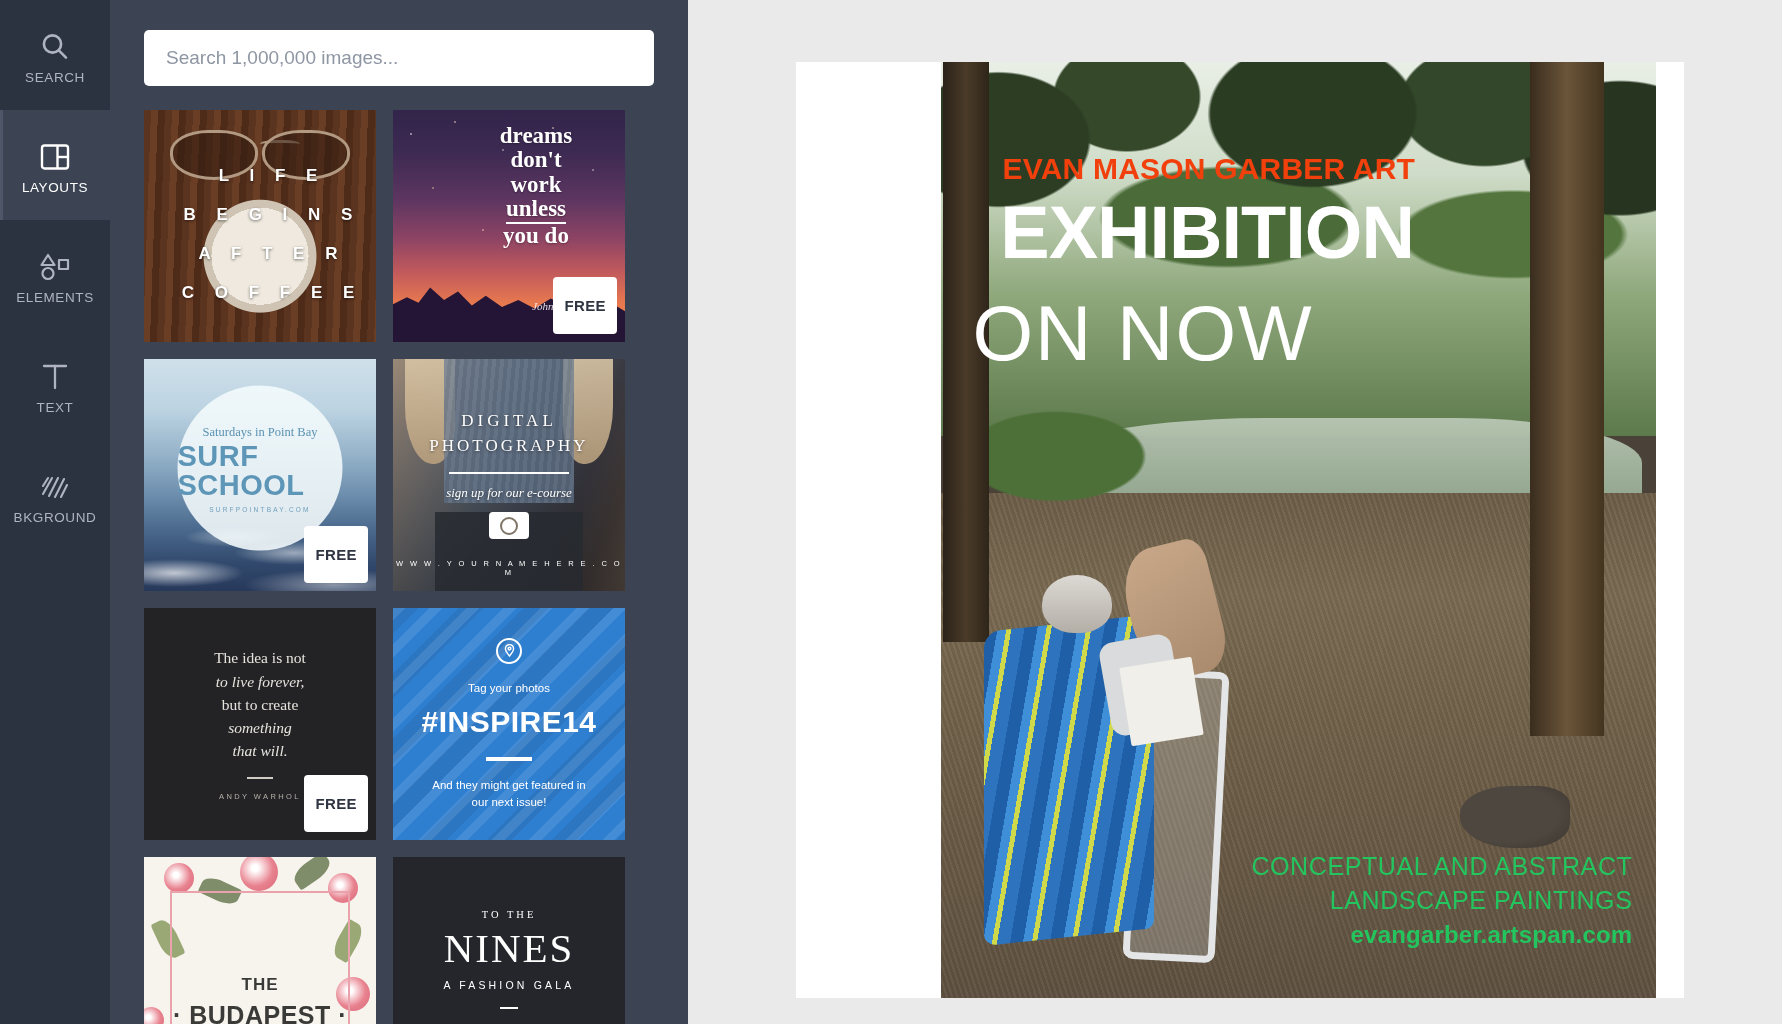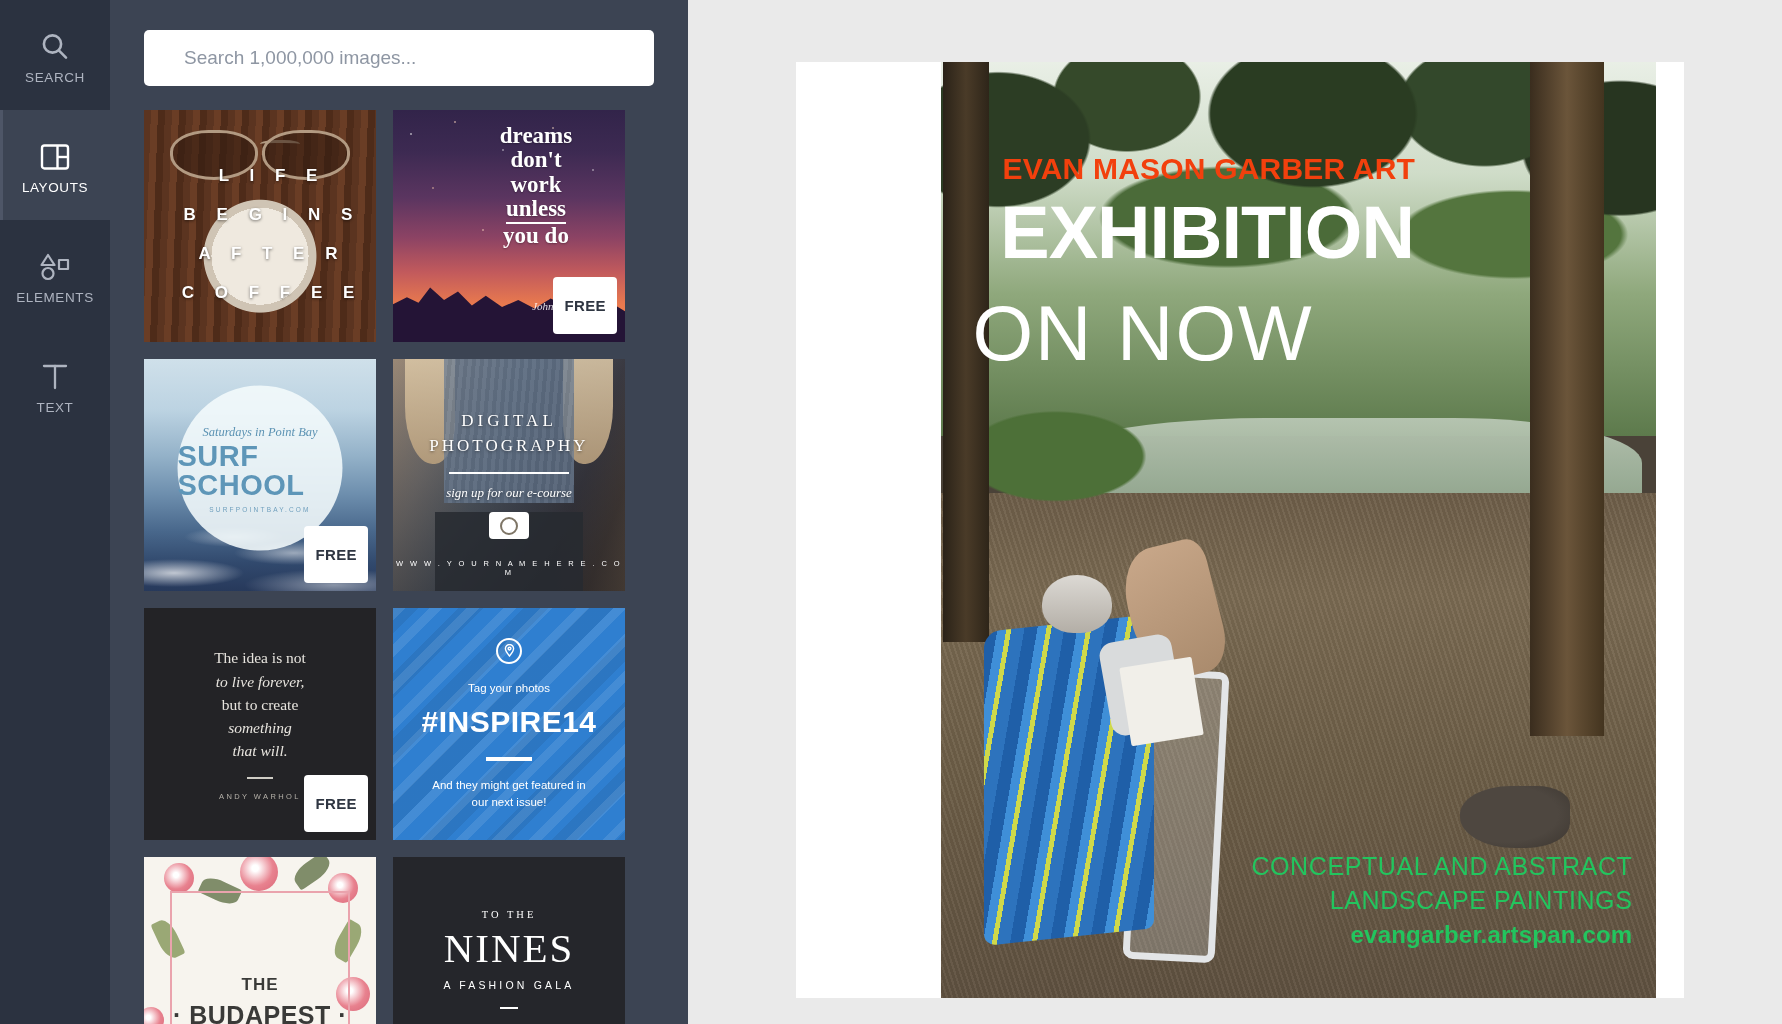--- a/index.html
+++ b/index.html
@@ -48,21 +48,21 @@
     width: 578px; flex: 0 0 578px; height: 1024px;
     background: #3c4453;
     position: relative;
     overflow: hidden;
   }
   .search-wrap { padding: 30px 34px 0 34px; }
   .search-box {
     width: 100%; height: 56px;
     background: #ffffff; border: none; border-radius: 5px;
     font-size: 19px; color: #737373;
-    padding: 0 40px;
+    padding: 0 22px;
     font-family: "Liberation Sans", sans-serif;
     outline: none;
   }
   .search-box::placeholder { color: #8e96a3; }
 
   .grid {
     display: grid;
     grid-template-columns: 232px 232px;
     gap: 17px;
     padding: 24px 34px 0 34px;
@@ -166,21 +166,21 @@
       radial-gradient(ellipse 90px 16px at 190px 104px, rgba(255,255,255,.45), transparent),
       radial-gradient(ellipse 50px 10px at 90px 56px, rgba(255,255,255,.4), transparent);
   }
   .surf-circle {
     position: absolute; left: 50%; top: 47%; transform: translate(-50%,-50%);
     width: 165px; height: 165px; border-radius: 50%;
     background: rgba(244,250,252,.88);
     display: flex; flex-direction: column; align-items: center; justify-content: center;
     color: #5b92b3;
   }
-  .surf-script { font-family: "Liberation Serif", serif; font-style: italic;
+  .surf-script { font-family: "Liberation Serif", serif; 
     font-size: 12.5px; margin-bottom: 2px; }
   .surf-title { font-size: 29px; font-weight: 700; letter-spacing: 0.5px;
     color: #5e96b8; line-height: 1; }
   .surf-url { font-size: 6.5px; letter-spacing: 2.2px; margin-top: 6px; color: #6f9fbd; }
 
   
   .c-photo {
     background:
       linear-gradient(180deg, rgba(60,55,60,.25), rgba(30,28,32,.55)),
       linear-gradient(110deg, #b9a389 0%, #8d8a86 22%, #5d6a76 42%,
@@ -468,20 +468,32 @@
     <div class="rail-item">
       <span class="ico">
         <svg width="30" height="32" viewBox="0 0 30 32" fill="none" stroke="currentColor" stroke-width="2.3" stroke-linecap="round">
           <line x1="4" y1="5" x2="26" y2="5"></line>
             <line x1="15" y1="5" x2="15" y2="27"></line>
         </svg>
       </span>
       <span class="rail-label">TEXT</span>
     </div>
 
+    <div class="rail-item">
+      <span class="ico">
+        <svg width="30" height="30" viewBox="0 0 30 30" fill="none" stroke="currentColor" stroke-width="2.1" stroke-linecap="round">
+          <line x1="3" y1="22" x2="12" y2="6"></line>
+            <line x1="9" y1="24" x2="18" y2="6"></line>
+          <line x1="15" y1="25" x2="24" y2="7"></line>
+            <line x1="21" y1="25" x2="27" y2="13"></line>
+          <line x1="3" y1="14" x2="8" y2="6"></line>
+        </svg>
+      </span>
+      <span class="rail-label">BKGROUND</span>
+    </div>
 
   </nav>
 
   <section class="panel">
 
     <div class="search-wrap">
       <input class="search-box" type="text" placeholder="Search 1,000,000 images..." style="">
     </div>
 
     <div class="grid">

